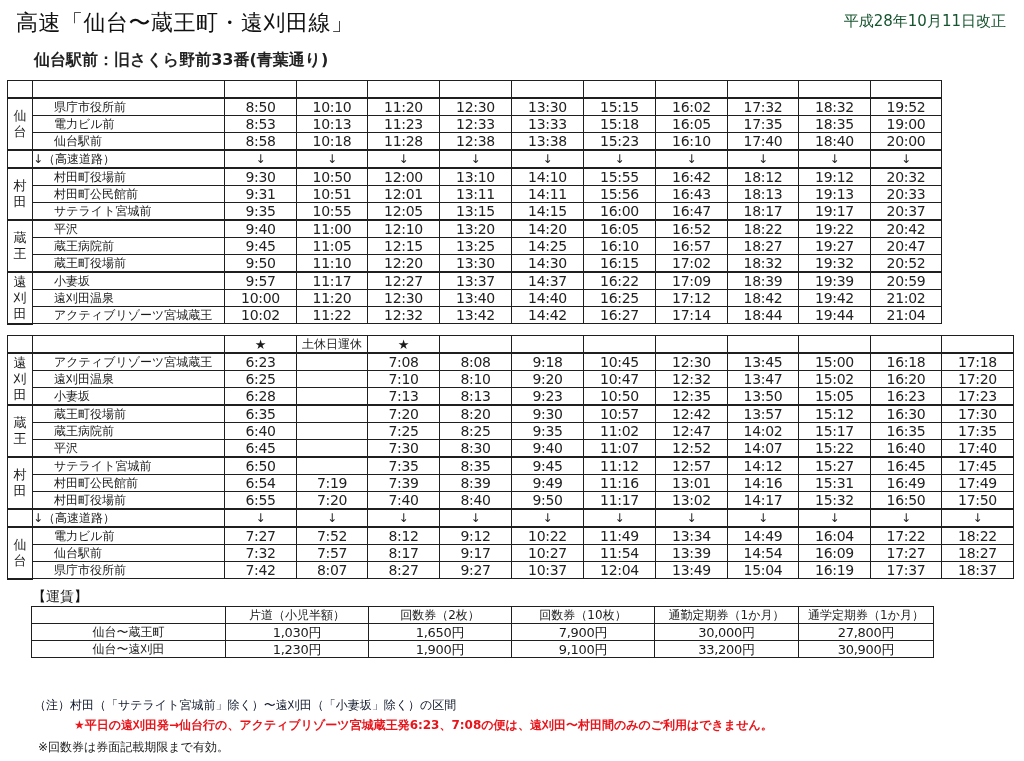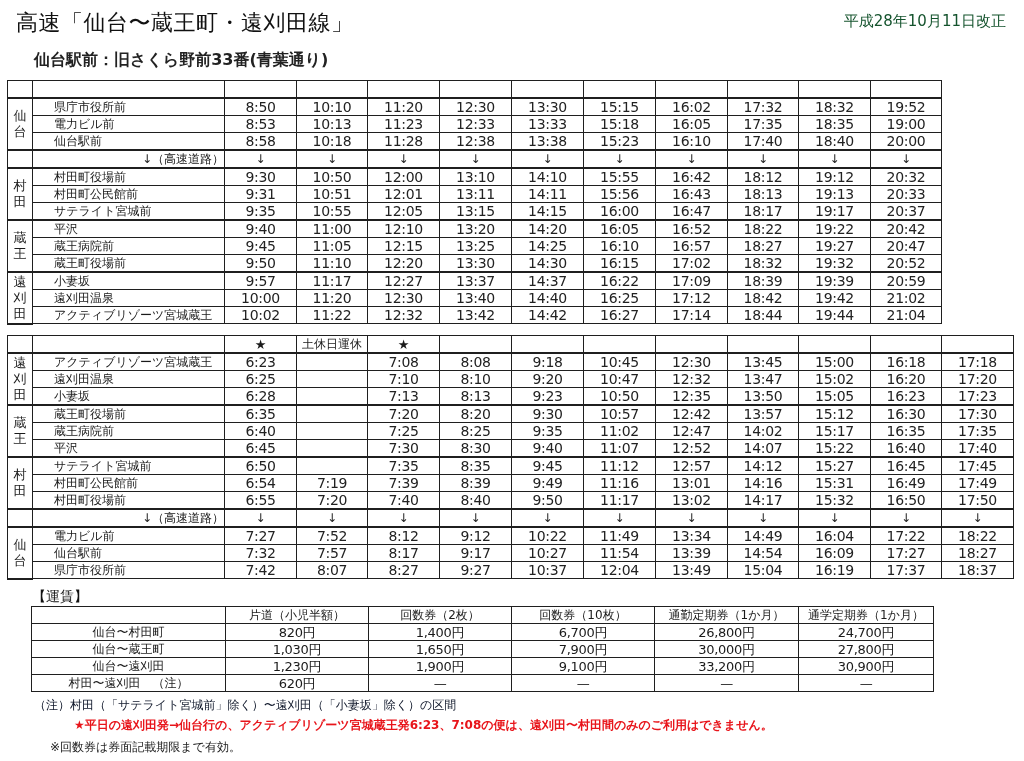--- a/index.html
+++ b/index.html
@@ -30,42 +30,42 @@
   }
   table.tt td.grp {
     text-align: center; vertical-align: middle; font-size: 13px; line-height: 16px;
     border-top-width: 2px; border-bottom-width: 2px;
   }
   table.tt td.grp span { display: block; }
   table.tt td.stn { text-align: left; padding-left: 21px; font-size: 12px; }
   table.tt td.tm { text-align: center; font-size: 14px; letter-spacing: -0.3px; color: #222; }
   table.tt td.hdr { text-align: center; font-size: 12px; }
   table.tt td.hdr.star { font-size: 13px; }
-  table.tt td.via { text-align: right; font-size: 12px; }
+  table.tt td.via { text-align: left; font-size: 12px; }
   table.tt td.arr { text-align: center; font-size: 12px; }
   table.tt tr.gstart td { border-top-width: 2.5px; }
 
   #tt1 { left: 7px; top: 80px; width: 934px; }
   #tt2 { left: 7px; top: 335px; width: 1006px; }
 
   .fare-label {
     position: absolute; left: 32px; top: 588px; font-size: 14px; color: #111;
   }
   table.fare {
     position: absolute; left: 31px; top: 606px; width: 902px;
     border-collapse: collapse; table-layout: fixed; font-size: 12px;
   }
   table.fare td {
     border: 1.5px solid #1f1f1f; height: 16px; padding: 0; line-height: 15px;
     text-align: center; white-space: nowrap; overflow: hidden;
   }
   table.fare td.amt { font-size: 13px; letter-spacing: -0.3px; }
   .note1 { position: absolute; left: 34px; top: 697px; font-size: 12px; color: #0f172a; }
   .note2 { position: absolute; left: 34px; top: 717px; font-size: 12px; color: #e8141a; font-weight: bold; margin-left: 40px; }
-  .note3 { position: absolute; left: 50px; top: 739px; font-size: 12px; color: #222; }
+  .note3 { position: absolute; left: 38px; top: 739px; font-size: 12px; color: #222; }
 </style>
 </head>
 <body>
 
 <div class="title">高速「仙台〜蔵王町・遠刈田線」</div>
 <div class="revision">平成28年10月11日改正</div>
 <div class="stop-note">仙台駅前：旧さくら野前33番(青葉通り)</div>
 
 <table class="tt" id="tt1">
   <colgroup>
@@ -535,49 +535,33 @@
   <tbody id="fare-body">
       <tr>
         <td></td>
         <td>片道（小児半額）</td>
         <td>回数券（2枚）</td>
         <td>回数券（10枚）</td>
         <td>通勤定期券（1か月）</td>
         <td>通学定期券（1か月）</td>
       </tr>
       <tr>
-        <td>仙台〜村田町</td>
-        <td class="amt">820円</td>
-        <td class="amt">1,400円</td>
-        <td class="amt">6,700円</td>
-        <td class="amt">26,800円</td>
-        <td class="amt">24,700円</td>
-      </tr>
-      <tr>
         <td>仙台〜蔵王町</td>
         <td class="amt">1,030円</td>
         <td class="amt">1,650円</td>
         <td class="amt">7,900円</td>
         <td class="amt">30,000円</td>
         <td class="amt">27,800円</td>
       </tr>
       <tr>
         <td>仙台〜遠刈田</td>
         <td class="amt">1,230円</td>
         <td class="amt">1,900円</td>
         <td class="amt">9,100円</td>
         <td class="amt">33,200円</td>
         <td class="amt">30,900円</td>
       </tr>
-      <tr>
-        <td>村田〜遠刈田　（注）</td>
-        <td class="amt">620円</td>
-        <td class="amt">—</td>
-        <td class="amt">—</td>
-        <td class="amt">—</td>
-        <td class="amt">—</td>
-      </tr>
     </tbody>
 </table>
 
 <div class="note1">（注）村田（「サテライト宮城前」除く）〜遠刈田（「小妻坂」除く）の区間</div>
 <div class="note2">★平日の遠刈田発→仙台行の、アクティブリゾーツ宮城蔵王発6:23、7:08の便は、遠刈田〜村田間のみのご利用はできません。</div>
 <div class="note3">※回数券は券面記載期限まで有効。</div>
 
 </body></html>

